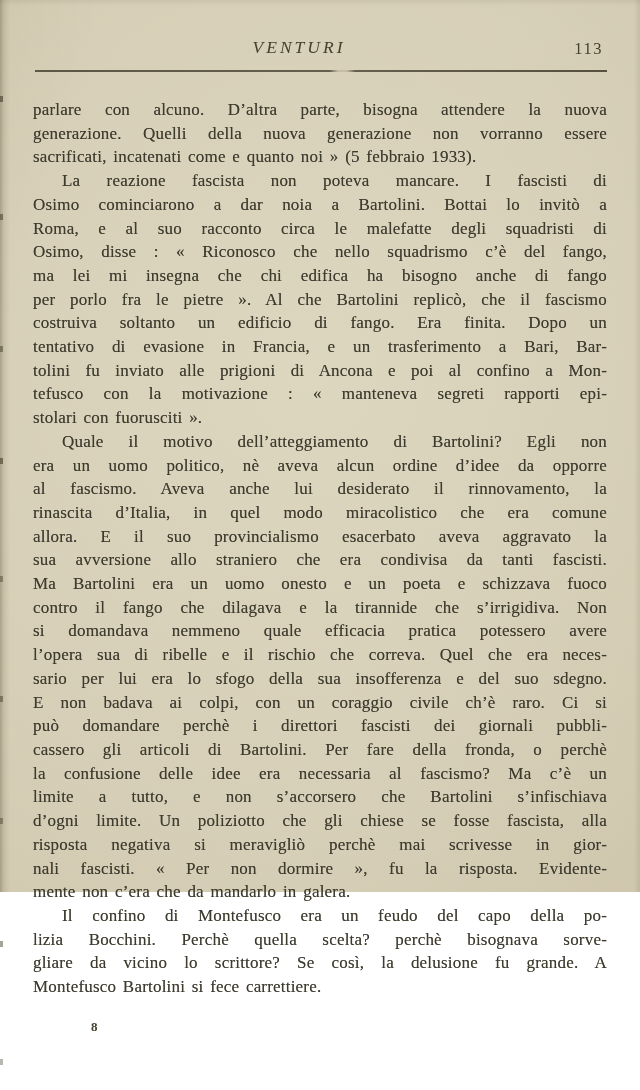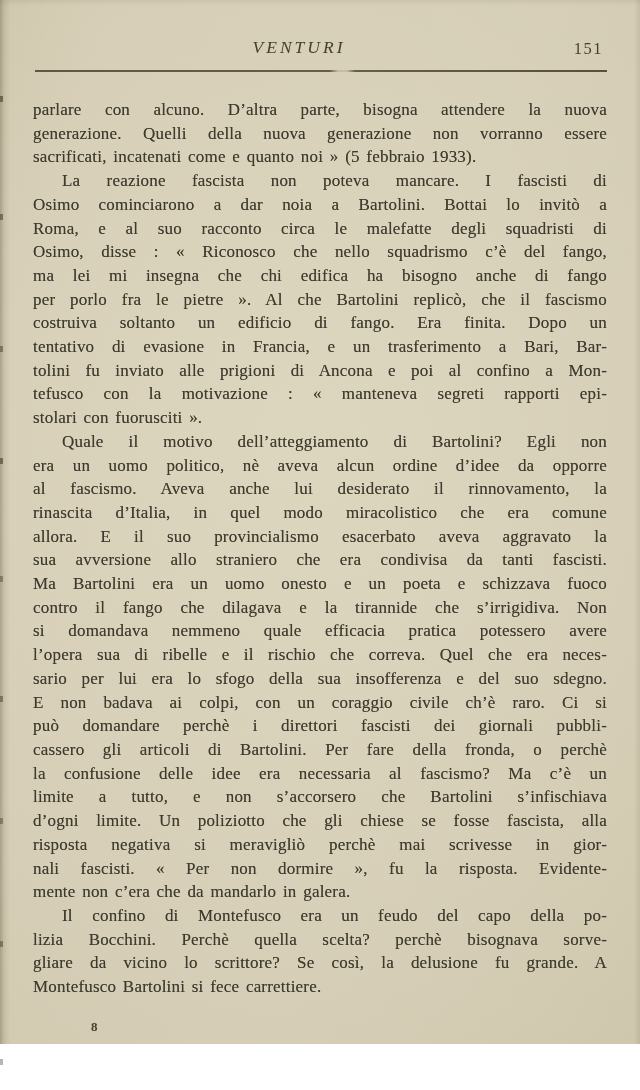--- a/index.html
+++ b/index.html
@@ -1,21 +1,21 @@
 <!DOCTYPE html>
 <html><head>
 <meta charset="utf-8">
 <style>
   html, body { margin: 0; padding: 0; }
   body {
     width: 640px; height: 1090px; overflow: hidden;
     font-family: "Liberation Serif", "DejaVu Serif", serif;
   }
   .page {
-    position: relative; width: 640px; height: 1044px;
+    position: relative; width: 640px; height: 892px;
     background:
       radial-gradient(ellipse 120% 90% at 48% 42%, rgba(222,215,192,.9) 0%, rgba(214,206,182,.6) 55%, rgba(198,189,162,.55) 100%),
       linear-gradient(105deg, #c9c1a7 0%, #d6ceb5 12%, #d8d1ba 60%, #cfc7ad 100%);
     color: #3c392d;
   }
   .edge-shadow {
     position: absolute; inset: 0; pointer-events: none;
     background:
       linear-gradient(to right, rgba(66,55,33,.30) 0, rgba(66,55,33,.10) 4px, rgba(66,55,33,0) 10px),
       linear-gradient(to left, rgba(66,55,33,.10) 0, rgba(66,55,33,0) 6px),
@@ -65,21 +65,21 @@
 </style>
 </head>
 <body>
 
 <div class="page">
   <div class="edge-shadow"></div>
   <div class="edge-ticks"></div>
 
   <header class="running-head">
     <span class="head-title">VENTURI</span>
-    <span class="head-page">151</span>
+    <span class="head-page">113</span>
   </header>
 
   <div class="rule"></div>
 
   <main class="text-block" id="text-block">
       <div class="line">parlare con alcuno. D’altra parte, bisogna attendere la nuova</div>
       <div class="line">generazione. Quelli della nuova generazione non vorranno essere</div>
       <div class="line last">sacrificati, incatenati come e quanto noi » (5 febbraio 1933).</div>
       <div class="line indent">La reazione fascista non poteva mancare. I fascisti di</div>
       <div class="line">Osimo cominciarono a dar noia a Bartolini. Bottai lo invitò a</div>

